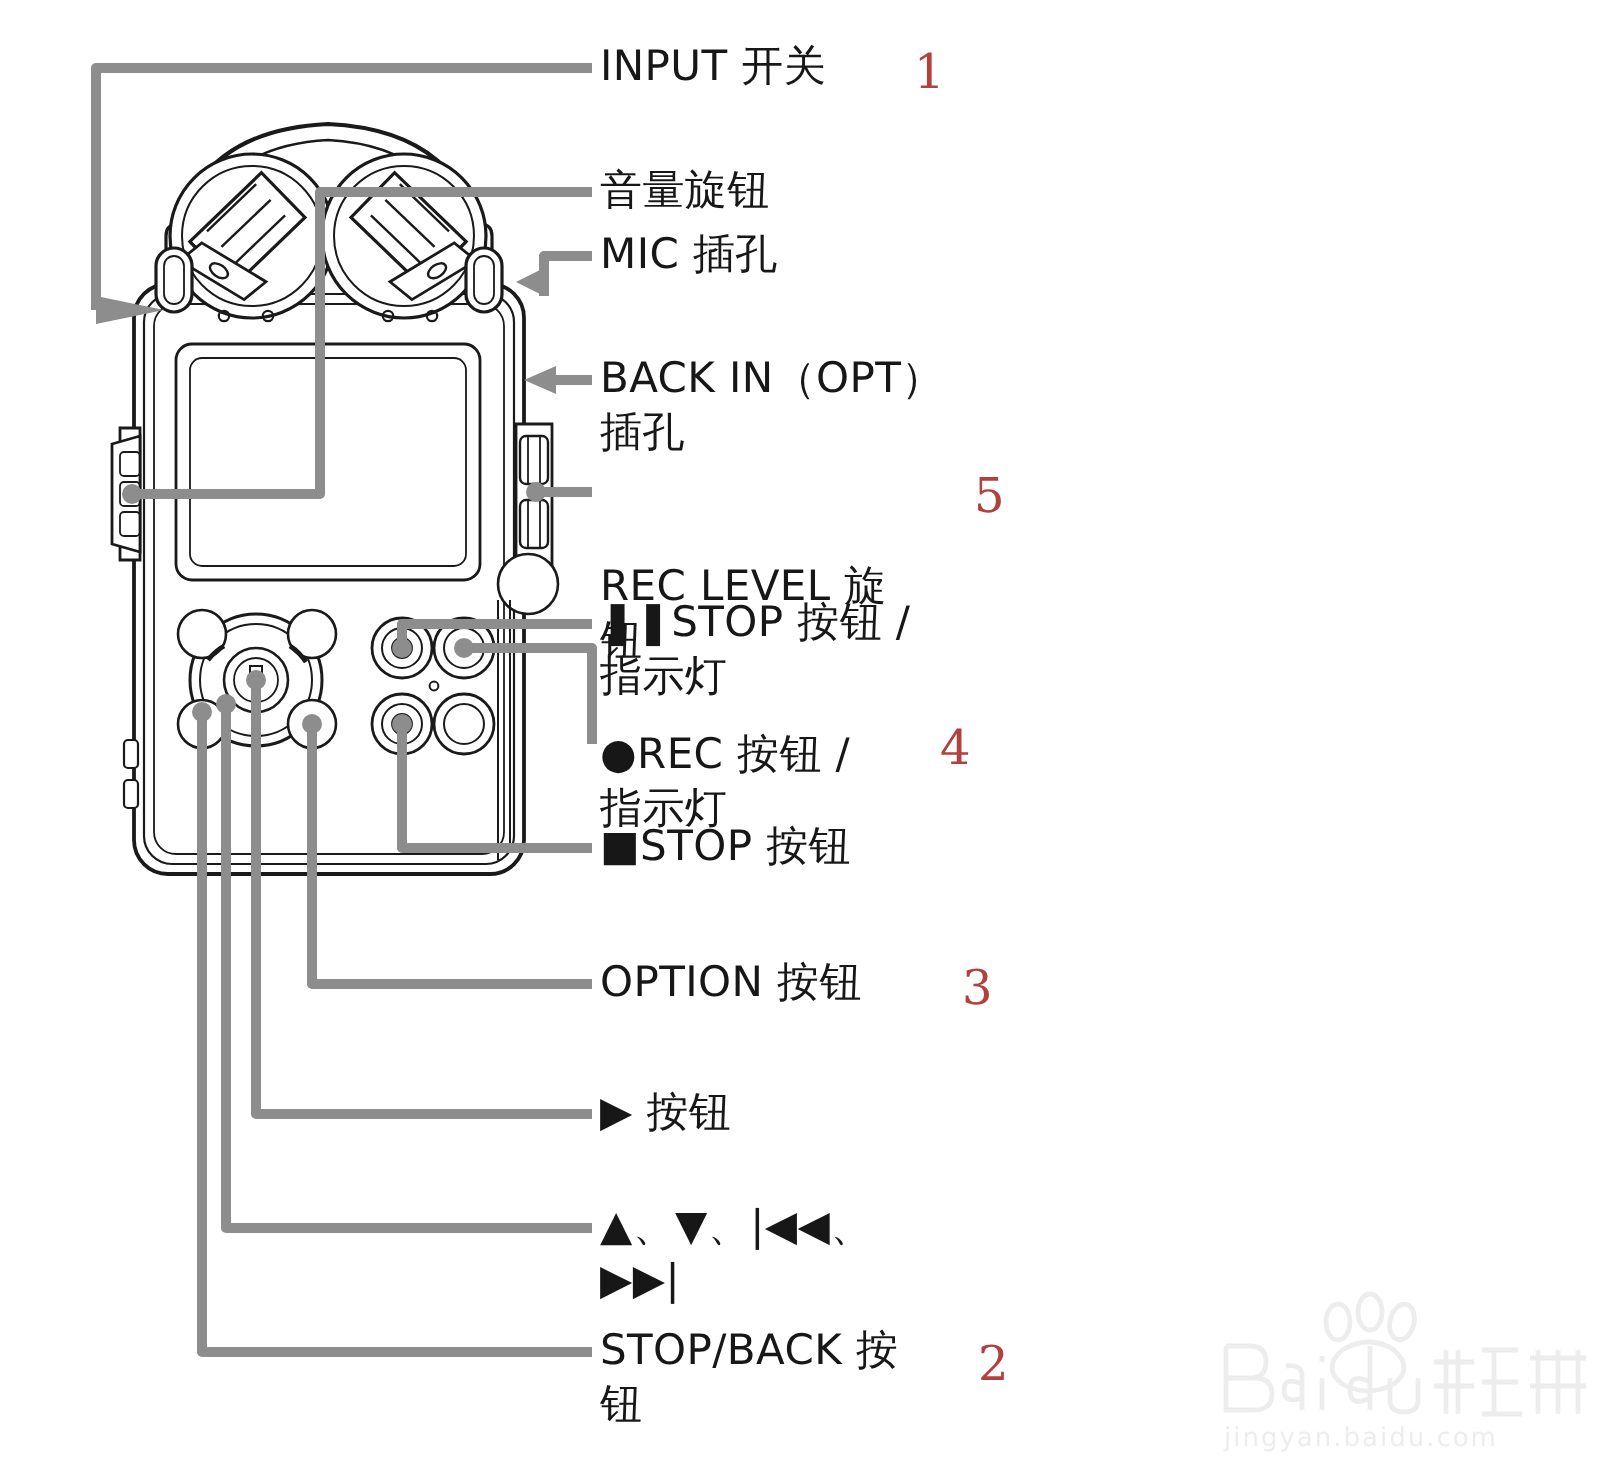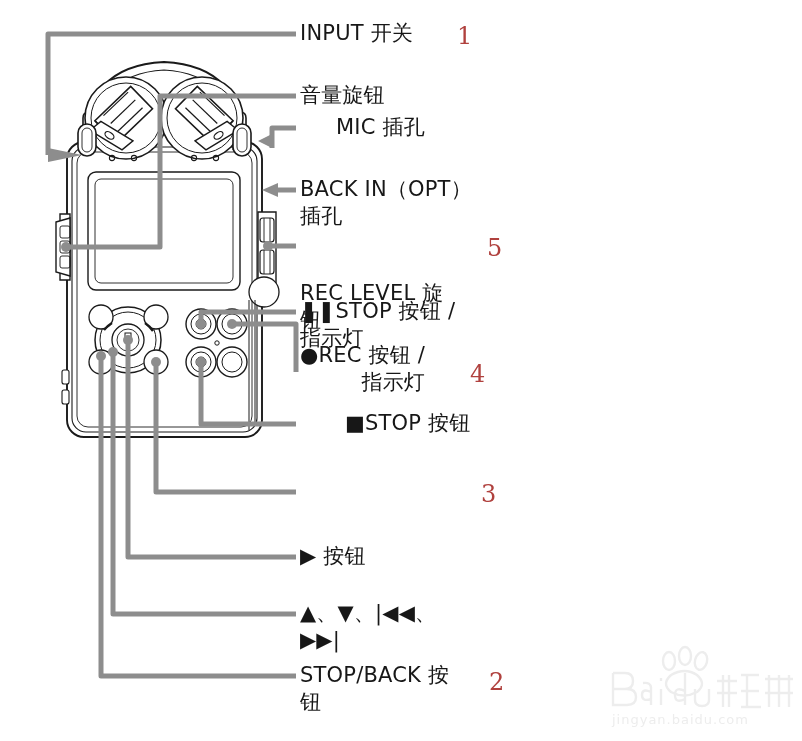--- a/index.html
+++ b/index.html
@@ -202,38 +202,39 @@
       <circle cx="113" cy="352" r="5"></circle>
       <circle cx="101" cy="356" r="5"></circle>
     </g>
   </svg>
 
   <div class="label" style="left:300px; top:20px;">INPUT 开关</div>
   <div class="num" style="left:457px; top:24px;">1</div>
 
   <div class="label" style="left:300px; top:82px;">音量旋钮</div>
 
-  <div class="label" style="left:300px; top:114px;margin-left:36px;">MIC 插孔</div>
+  <div class="label" style="left:300px; top:114px;">MIC 插孔</div>
 
   <div class="label" style="left:300px; top:176px;">BACK IN（OPT）
 插孔</div>
 
   <div class="label" style="left:300px; top:232px;margin-top:48px;">REC LEVEL 旋
 钮</div>
   <div class="num" style="left:487px; top:236px;">5</div>
 
   <div class="label" style="left:300px; top:298px;">❚❚STOP 按钮 /
 指示灯</div>
 
-  <div class="label" style="left:300px; top:342px;text-align:right;">●REC 按钮 /
+  <div class="label" style="left:300px; top:364px;">●REC 按钮 /
 指示灯</div>
   <div class="num" style="left:470px; top:362px;">4</div>
 
-  <div class="label" style="left:300px; top:410px;margin-left:45px;">■STOP 按钮</div>
-
+  <div class="label" style="left:300px; top:410px;">■STOP 按钮</div>
+
+  <div class="label" style="left:300px; top:478px;">OPTION 按钮</div>
   <div class="num" style="left:481px; top:482px;">3</div>
 
   <div class="label" style="left:300px; top:543px;">▶ 按钮</div>
 
   <div class="label" style="left:300px; top:600px;">▲、▼、|◀◀、
 ▶▶|</div>
 
   <div class="label" style="left:300px; top:662px;">STOP/BACK 按
 钮</div>
   <div class="num" style="left:489px; top:670px;">2</div>

